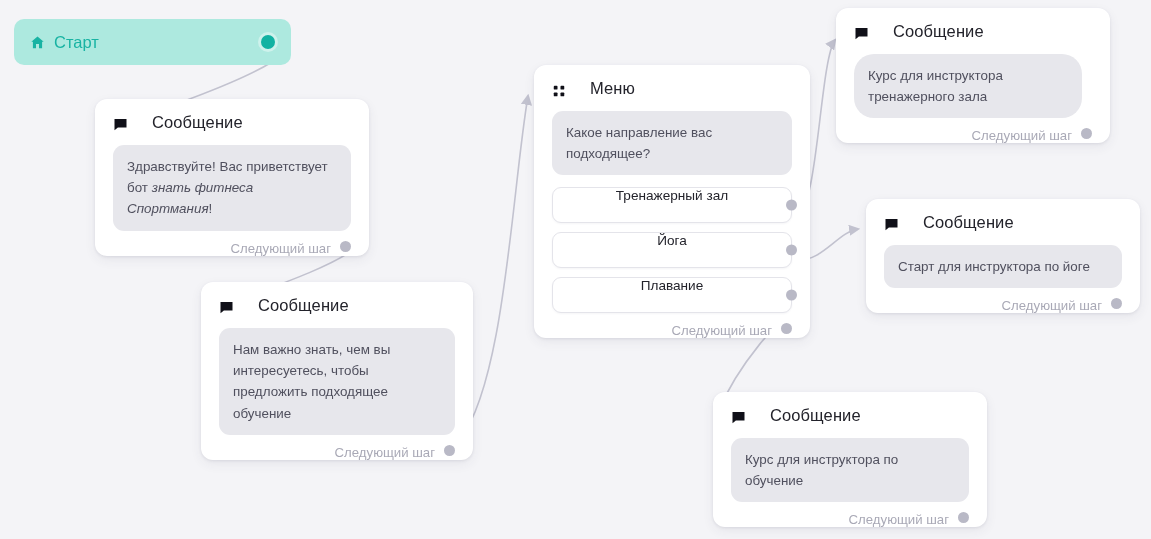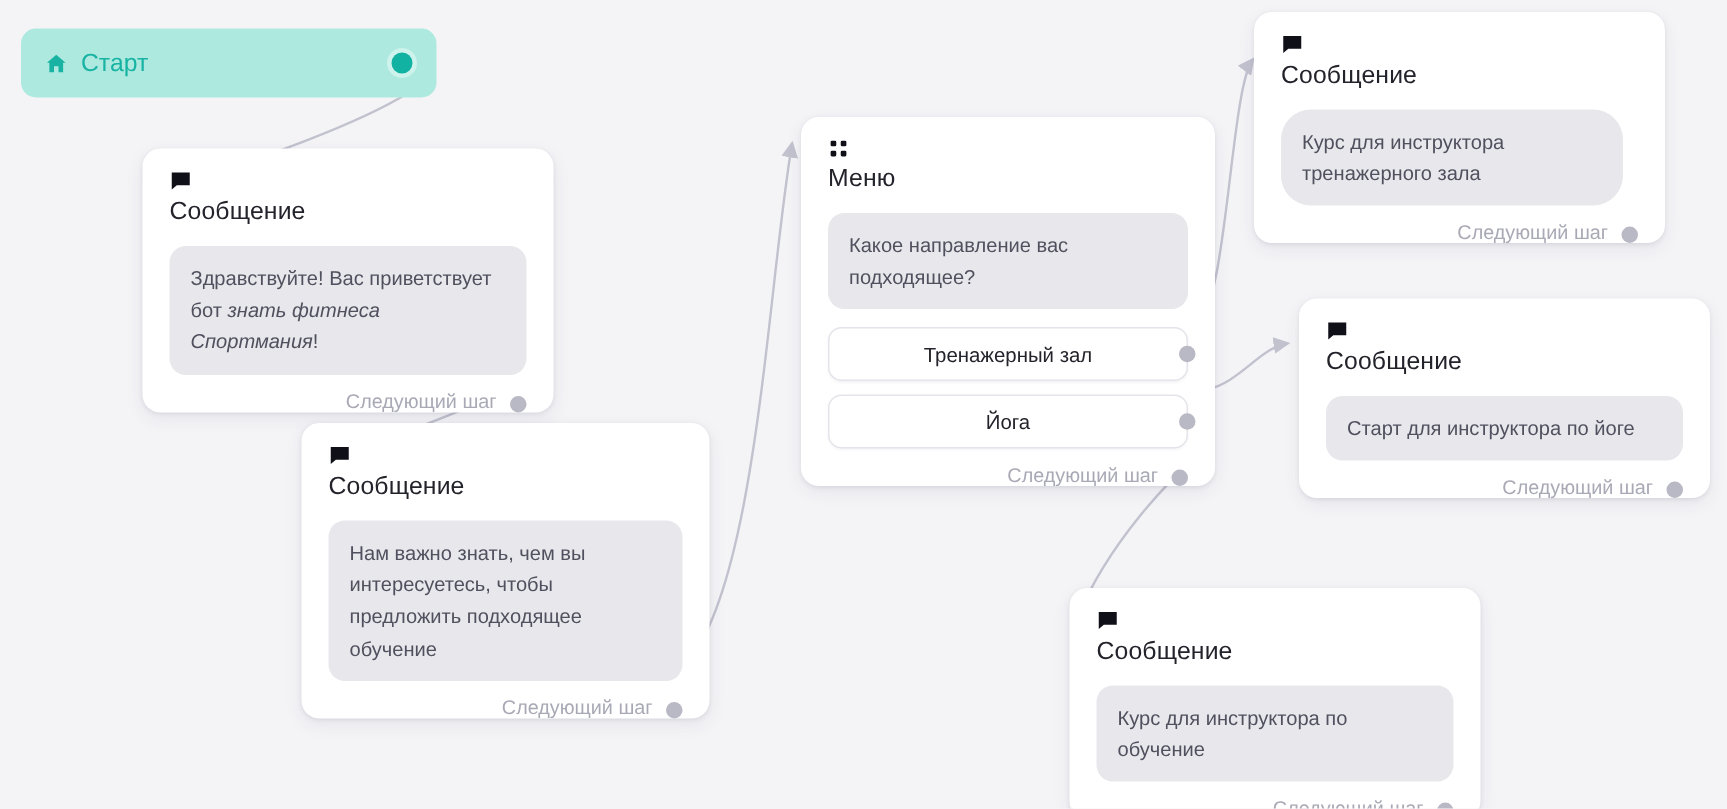--- a/index.html
+++ b/index.html
@@ -34,24 +34,23 @@
   .node {
     position: absolute;
     z-index: 3;
     box-sizing: border-box;
     background: #ffffff;
     border-radius: 12px;
     box-shadow: 0 1px 3px rgba(60,60,90,0.10), 0 4px 12px rgba(60,60,90,0.07);
   }
   .node-header {
     display: flex;
-    align-items: flex-start;
-    gap: 4px;
+    align-items: flex-end;
+    gap: 24px;
     padding: 14px 18px 0 18px;
-    flex-direction: column;
   }
   .node-title {
     font-size: 16.5px;
     color: #23232b;
     letter-spacing: .1px;
     white-space: nowrap;
   }
   .bubble {
     margin: 13px 18px 0 18px;
     background: #e7e7ec;
@@ -59,21 +58,21 @@
     padding: 11px 14px;
     font-size: 13.4px;
     line-height: 1.58;
     color: #50505e;
   }
   .bubble em {
     font-style: italic;
   }
   .next-row {
     display: flex;
-    align-items: flex-end;
+    align-items: flex-start;
     justify-content: flex-end;
     gap: 9px;
     padding: 10px 18px 0 18px;
   }
   .next-label {
     font-size: 13.2px;
     color: #a9a9b6;
     white-space: nowrap;
   }
   .port {
@@ -119,21 +118,21 @@
     flex-direction: column;
     gap: 9px;
   }
   .opt {
     position: relative;
     background: #ffffff;
     border: 1px solid #e4e4ea;
     border-radius: 9px;
     height: 34px;
     display: flex;
-    align-items: center;
+    align-items: flex-start;
     justify-content: center;
     font-size: 13.6px;
     color: #23232b;
     box-shadow: 0 1px 2px rgba(60,60,90,0.05);
   }
   .opt .port {
     position: absolute;
     right: -6px;
     top: 50%;
     transform: translateY(-50%);
@@ -213,21 +212,21 @@
       </span>
       <span class="node-title">Сообщение</span>
     </div>
     <div class="bubble">Нам важно знать, чем вы интересуетесь, чтобы предложить подходящее обучение</div>
     <div class="next-row">
       <span class="next-label">Следующий шаг</span>
       <span class="port"></span>
     </div>
   </div>
 
-  <div class="node" id="node-menu" style="left:534px; top:78px; width:276px;">
+  <div class="node" id="node-menu" style="left:534px; top:65px; width:276px;">
     <div class="node-header">
       <span class="icon">
         <svg width="14" height="14" viewBox="0 0 16 16" fill="#101018">
           <rect x="2" y="2" width="4.3" height="4.3" rx="1"></rect>
           <rect x="9.7" y="2" width="4.3" height="4.3" rx="1"></rect>
           <rect x="2" y="9.7" width="4.3" height="4.3" rx="1"></rect>
           <rect x="9.7" y="9.7" width="4.3" height="4.3" rx="1"></rect>
         </svg>
       </span>
       <span class="node-title">Меню</span>
@@ -235,20 +234,24 @@
     <div class="bubble">Какое направление вас подходящее?</div>
     <div class="opt-list">
       <div class="opt">
         <span>Тренажерный зал</span>
         <span class="port"></span>
       </div>
       <div class="opt">
         <span>Йога</span>
         <span class="port"></span>
       </div>
+      <div class="opt">
+        <span>Плавание</span>
+        <span class="port"></span>
+      </div>
     </div>
     <div class="next-row">
       <span class="next-label">Следующий шаг</span>
       <span class="port"></span>
     </div>
   </div>
 
   <div class="node" id="node-gym" style="left:836px; top:8px; width:274px;">
     <div class="node-header">
       <span class="icon">

